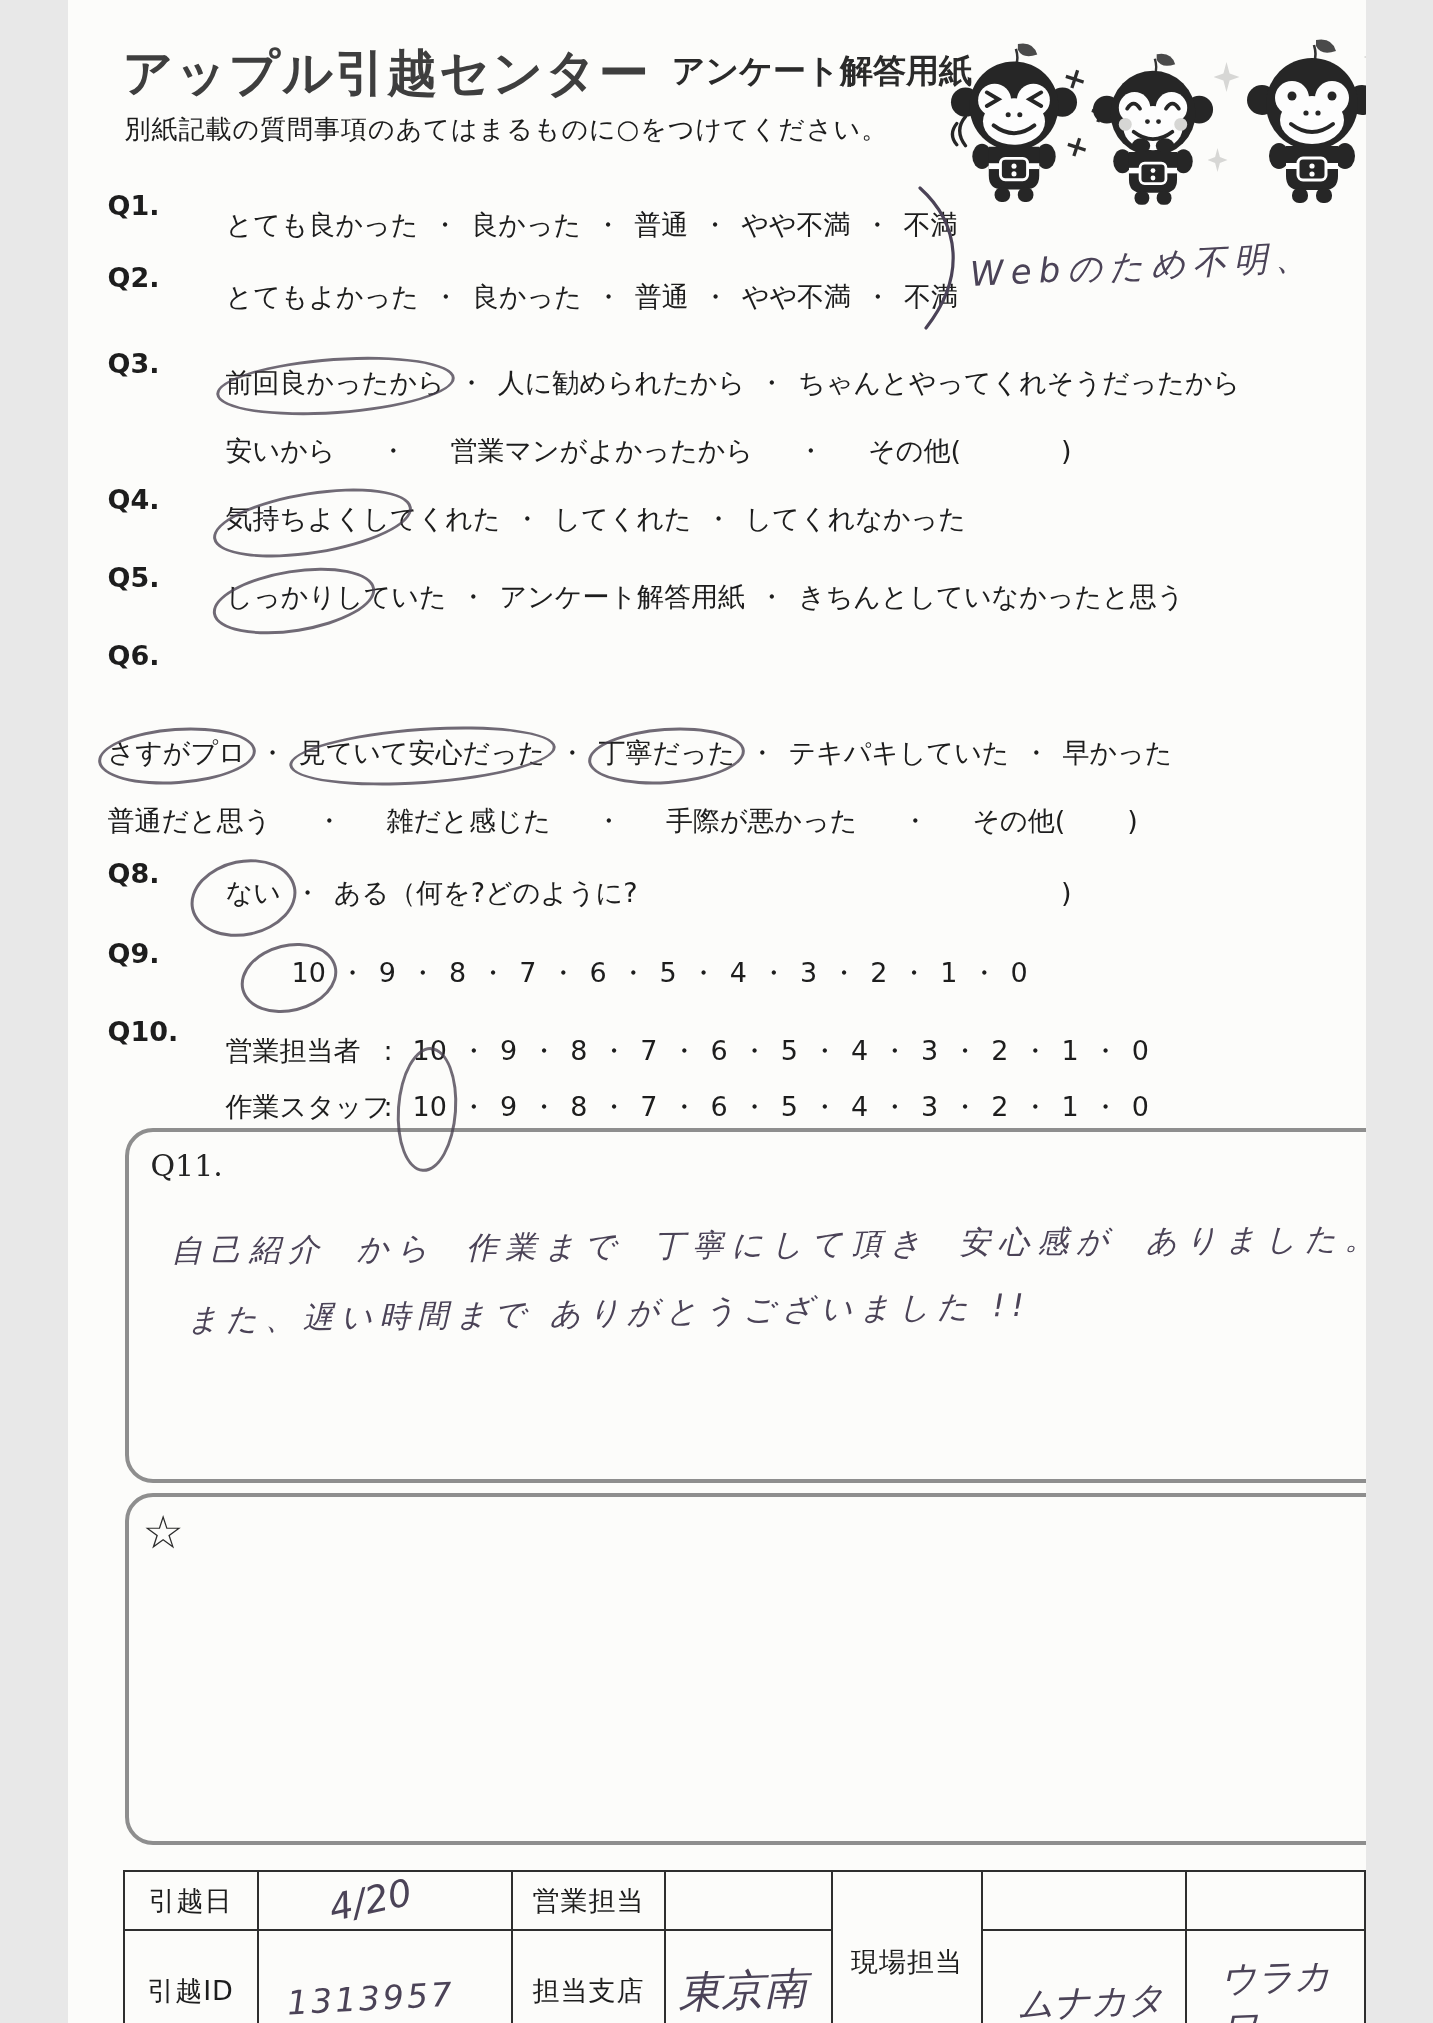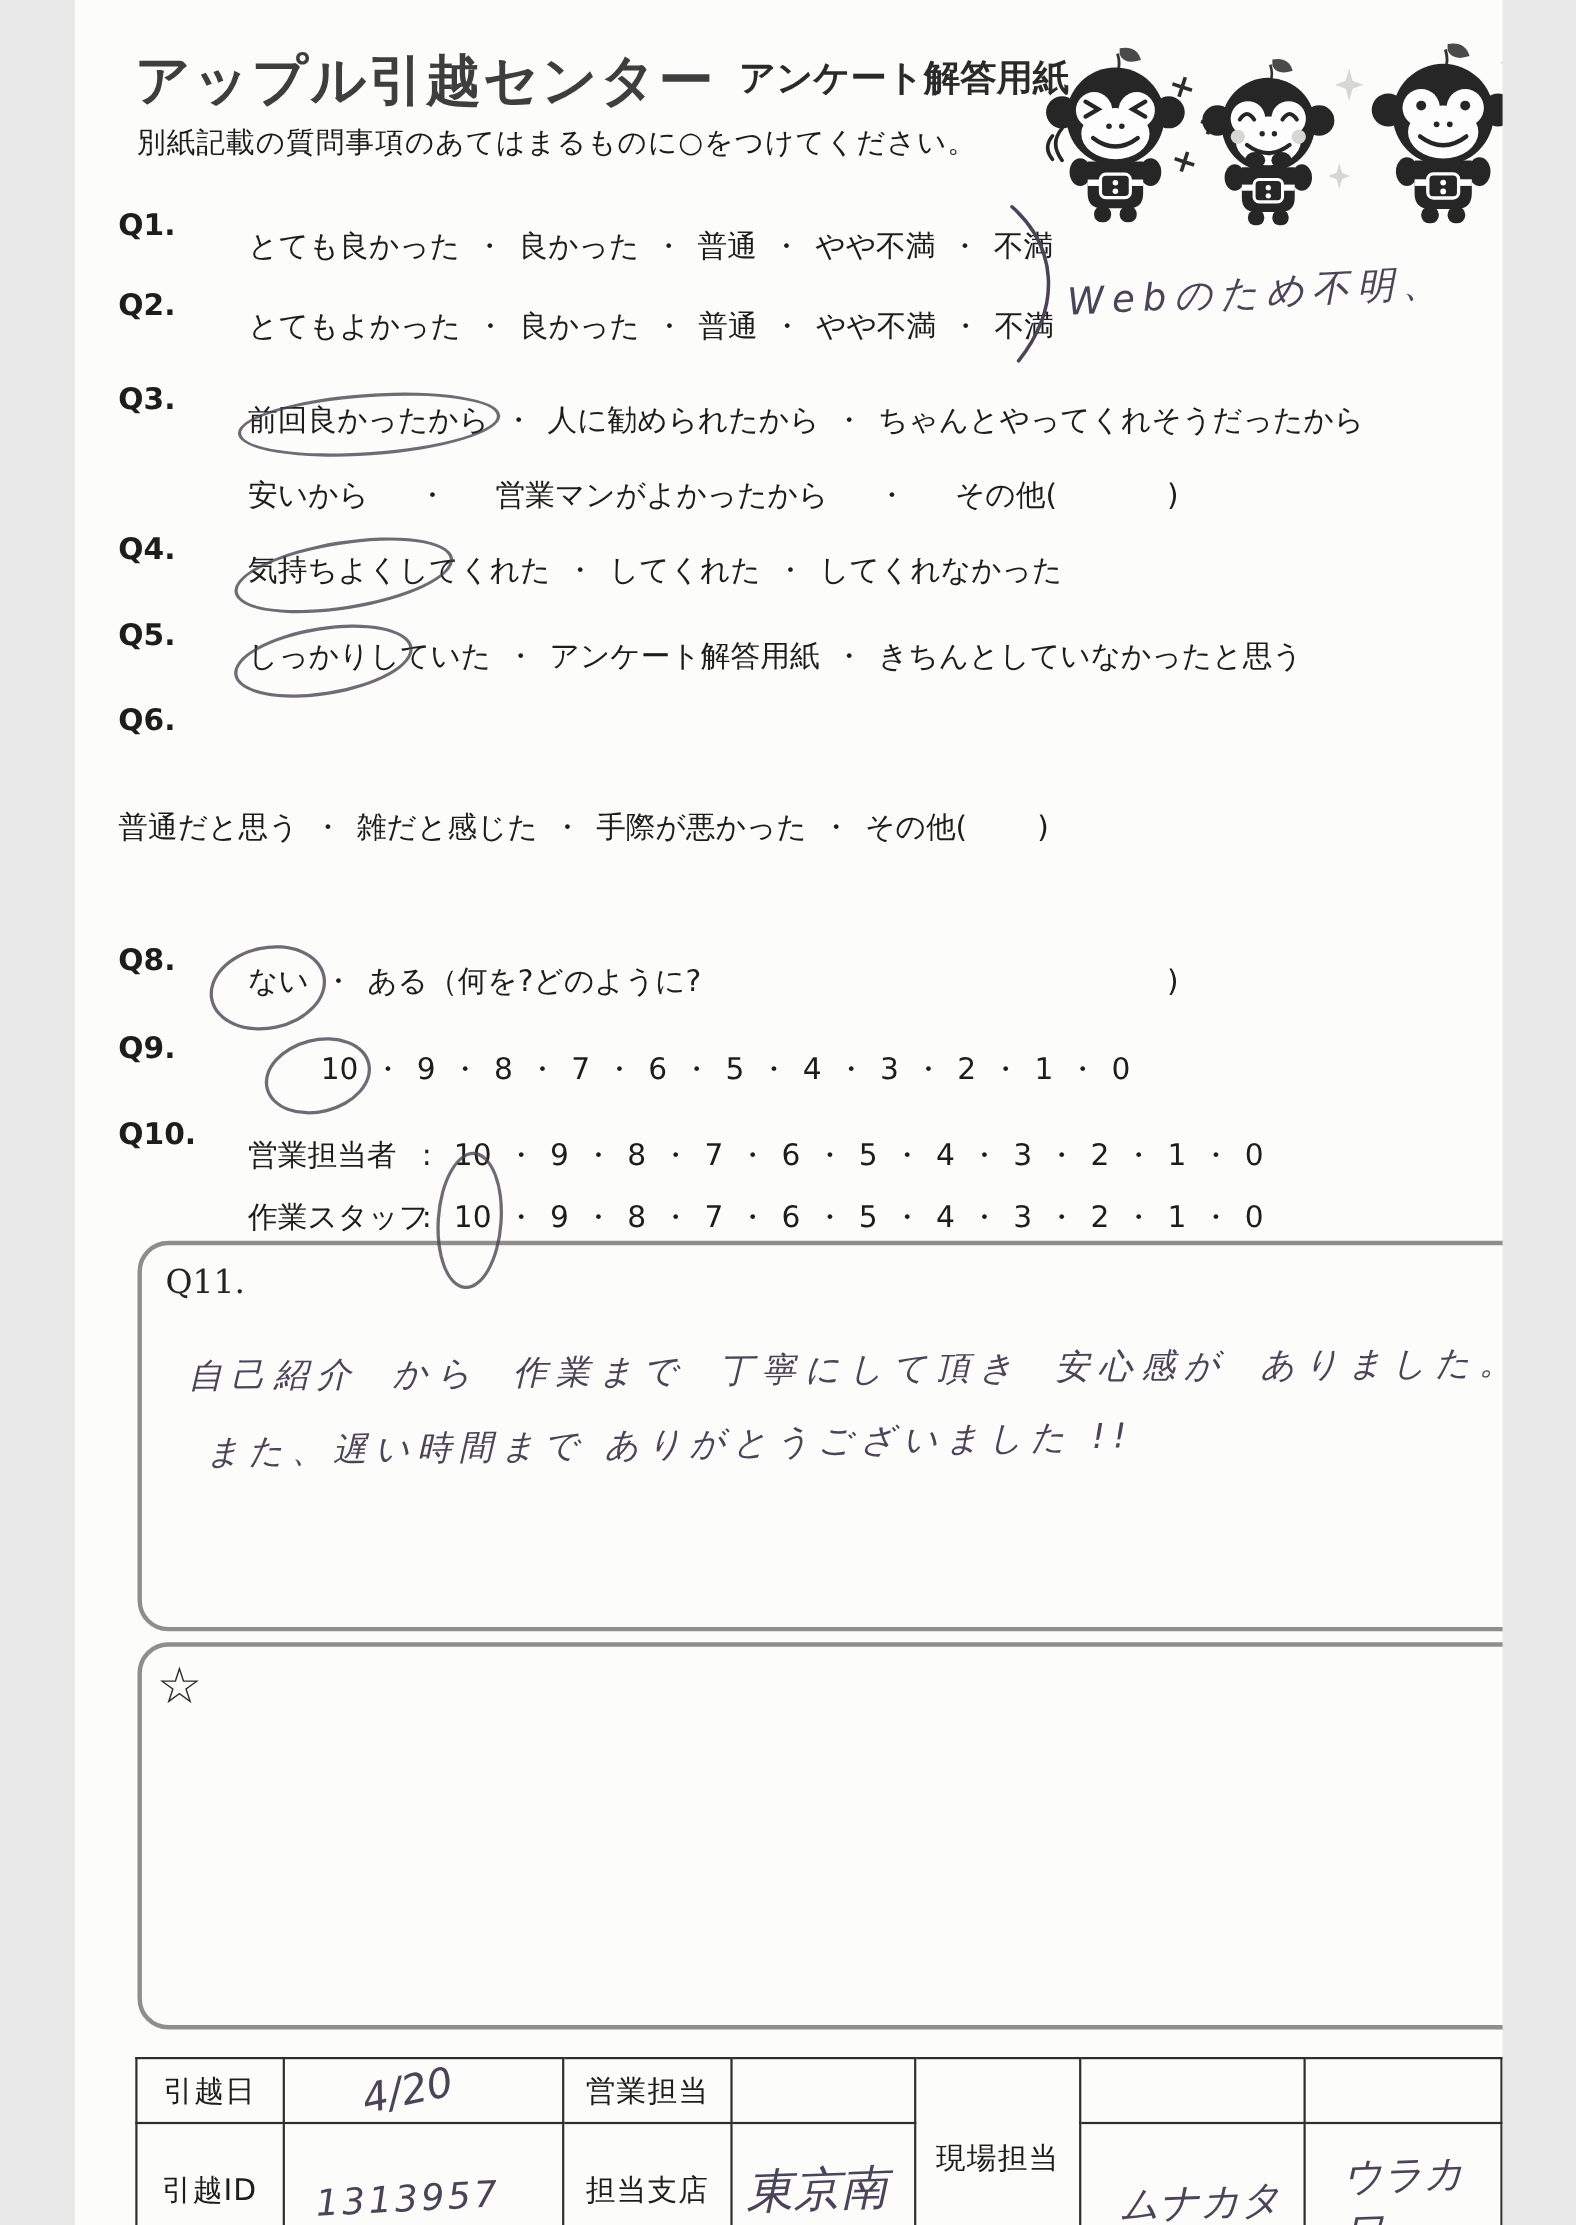--- a/index.html
+++ b/index.html
@@ -211,20 +211,21 @@
         <span class="q-id">Q5.</span>
         <div class="q-lines">
           <div class="q-line"><span class="opt circled cv-left">しっかりしていた</span><span class="sep">・</span><span class="opt">アンケート解答用紙</span><span class="sep">・</span><span class="opt">きちんとしていなかったと思う</span></div>
         </div>
       </div>
       <div class="q-row" id="qr5">
         <span class="q-id">Q6.</span>
       </div>
       <div class="q-row" id="qr6">
         <div class="q-lines">
+          <div class="q-line"><span class="opt circled">さすがプロ</span><span class="sep">・</span><span class="opt circled">見ていて安心だった</span><span class="sep">・</span><span class="opt circled">丁寧だった</span><span class="sep">・</span><span class="opt">テキパキしていた</span><span class="sep">・</span><span class="opt">早かった</span></div>
           <div class="q-line paren">
             <span class="opt">普通だと思う</span>
             <span class="sep">・</span>
             <span class="opt">雑だと感じた</span>
             <span class="sep">・</span>
             <span class="opt">手際が悪かった</span>
             <span class="sep">・</span>
             <span class="opt">その他(</span>
             <span class="fill"></span>
             <span class="tail">)</span>

